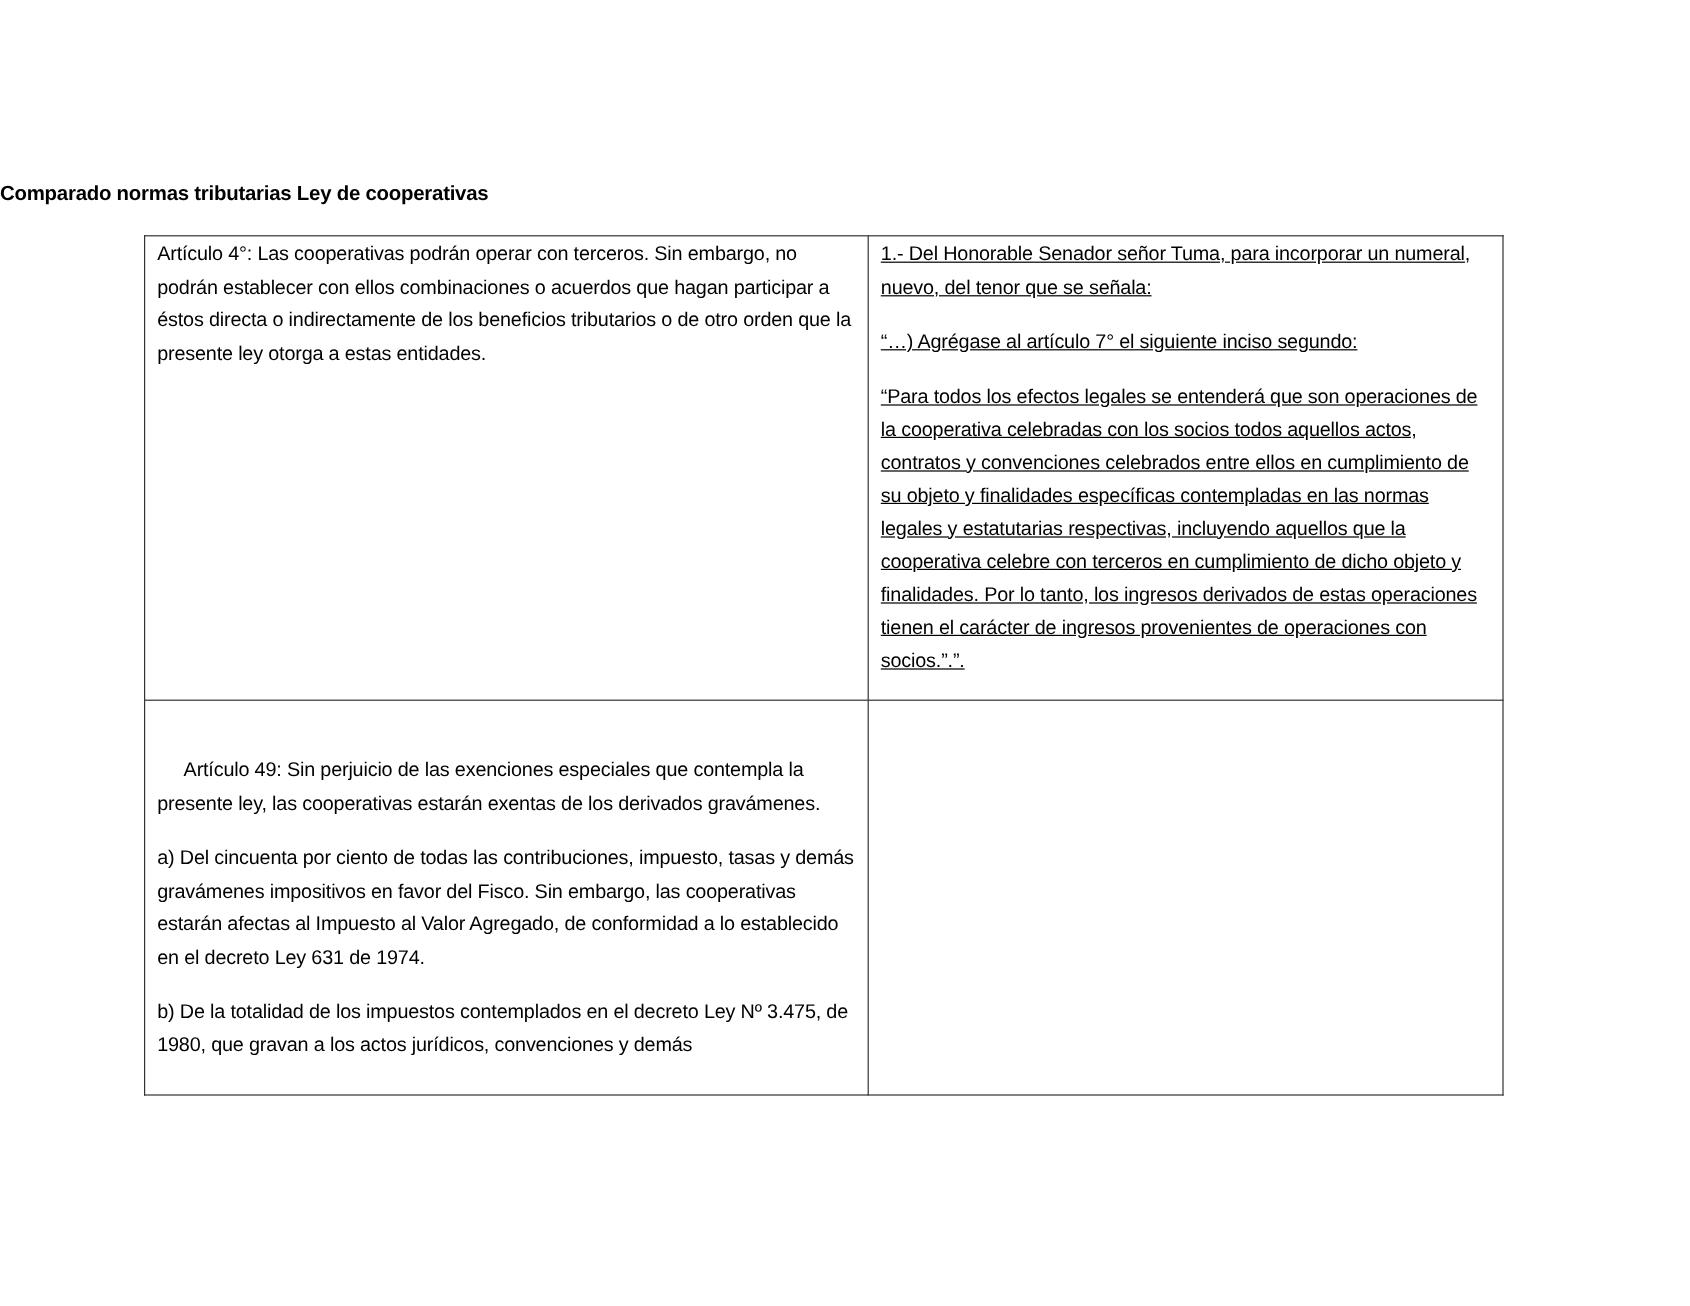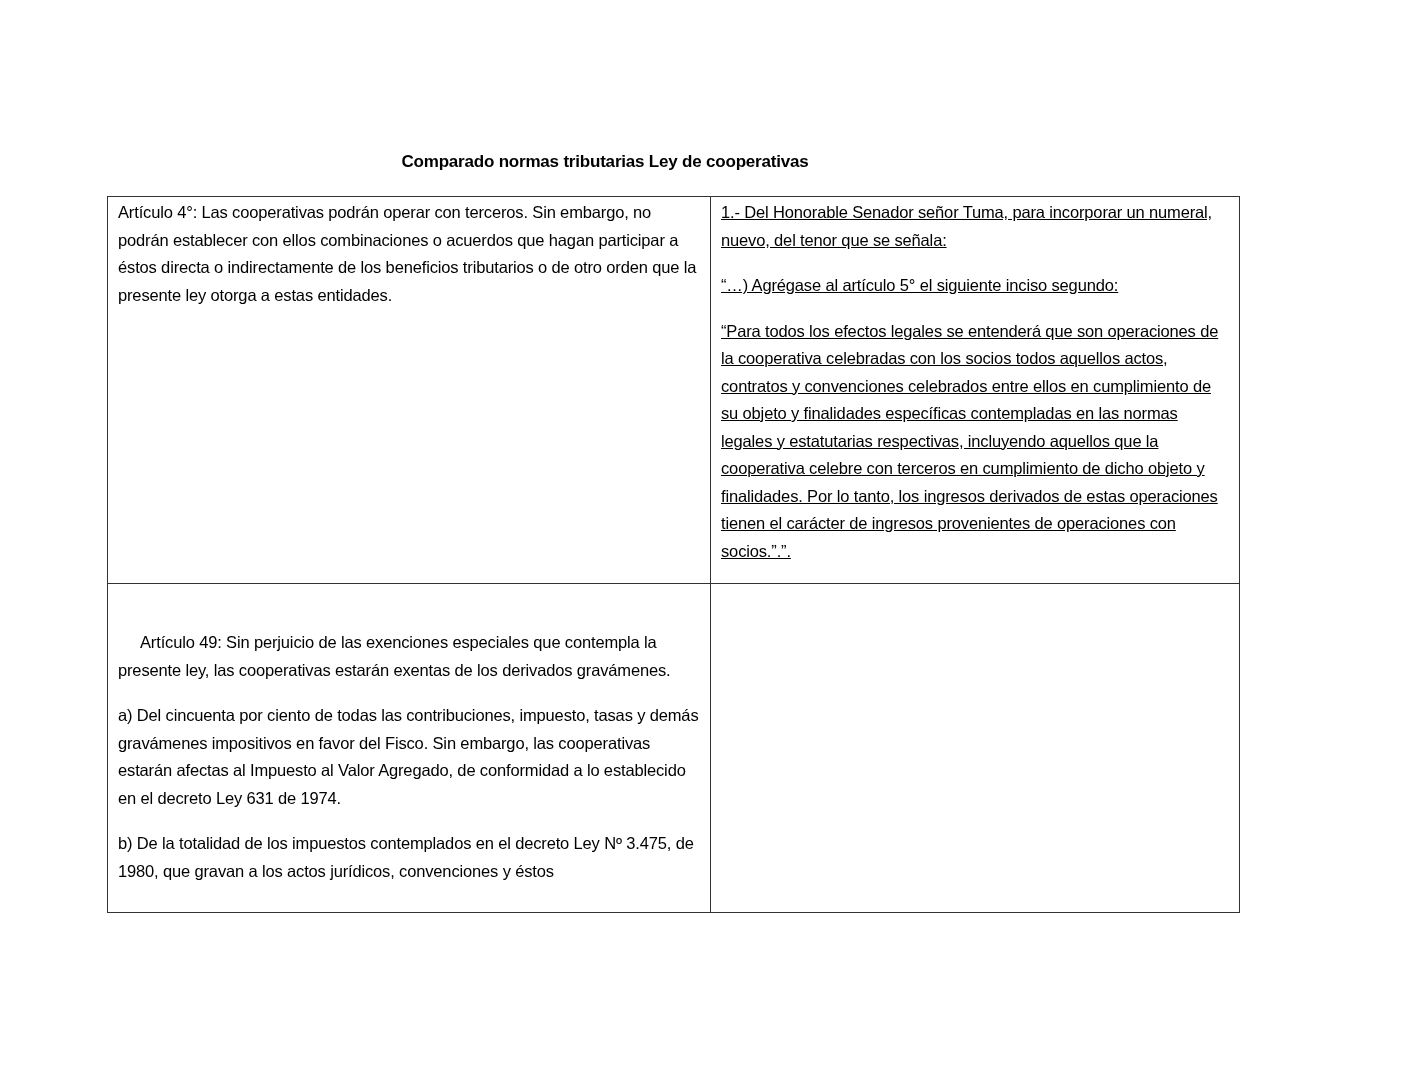--- a/index.html
+++ b/index.html
@@ -1,20 +1,20 @@
 <!DOCTYPE html>
 <html><head>
   <meta charset="utf-8">
   <style>
     html, body { margin: 0; padding: 0; background: #ffffff; }
     body { width: 1408px; height: 1088px; position: relative; overflow: hidden;
       font-family: "Liberation Sans", sans-serif; color: #000; }
-    .title { position: absolute; top: 152px; left: 0; width: 1140px; text-align: center;
-      font-weight: bold; font-size: 17px; letter-spacing: -0.2px; padding-left: 35px; }
-    table.cmp { position: absolute; left: 107px; top: 196px; width: 1132px;
+    .title { position: absolute; top: 152px; left: 0; width: 1140px; text-align: left;
+      font-weight: bold; font-size: 17px; letter-spacing: -0.2px; }
+    table.cmp { position: absolute; left: 120px; top: 196px; width: 1132px;
       border-collapse: collapse; table-layout: fixed; }
     table.cmp td { border: 1px solid #333; vertical-align: top; padding: 2px 10px 0 10px;
       font-size: 16.5px; line-height: 27.5px; letter-spacing: -0.15px; }
     td.c1 { width: 582px; }
     td.c2 { width: 508px; text-decoration: underline; }
     tr.r1 td { height: 382px; }
     tr.r2 td { height: 326px; }
     p { margin: 0 0 18px 0; }
     p.indent { text-indent: 22px; }
     .spacer { height: 43px; }
@@ -25,27 +25,27 @@
 <div class="title">Comparado normas tributarias Ley de cooperativas</div>
 
 <table class="cmp">
   <tbody>
       <tr class="r1">
     <td class="c1">
       <p>Artículo 4°: Las cooperativas podrán operar con terceros. Sin embargo, no podrán establecer con ellos combinaciones o acuerdos que hagan participar a éstos directa o indirectamente de los beneficios tributarios o de otro orden que la presente ley otorga a estas entidades.</p>
     </td>
     <td class="c2">
       <p>1.- Del Honorable Senador señor Tuma, para incorporar un numeral, nuevo, del tenor que se señala:</p>
-      <p>“…) Agrégase al artículo 5° el siguiente inciso segundo:</p>
+      <p>“…) Agrégase al artículo 7° el siguiente inciso segundo:</p>
       <p>“Para todos los efectos legales se entenderá que son operaciones de la cooperativa celebradas con los socios todos aquellos actos, contratos y convenciones celebrados entre ellos en cumplimiento de su objeto y finalidades específicas contempladas en las normas legales y estatutarias respectivas, incluyendo aquellos que la cooperativa celebre con terceros en cumplimiento de dicho objeto y finalidades. Por lo tanto, los ingresos derivados de estas operaciones tienen el carácter  de ingresos provenientes de operaciones con socios.”.”.</p>
     </td>
   </tr>
   <tr class="r2">
     <td class="c1" style="overflow:hidden;">
       <div class="spacer"></div>
       <p class="indent">Artículo 49: Sin perjuicio de las  exenciones especiales que contempla la presente ley, las cooperativas estarán exentas de los derivados gravámenes.</p>
       <p>a)   Del cincuenta por ciento de todas  las contribuciones, impuesto, tasas y demás gravámenes impositivos en favor del Fisco. Sin embargo, las cooperativas estarán afectas al Impuesto al Valor Agregado, de conformidad a lo establecido en el decreto Ley 631 de 1974.</p>
-      <p style="margin-bottom:0;">b)   De la totalidad de los impuestos contemplados en el decreto Ley Nº 3.475, de 1980, que gravan a los actos jurídicos, convenciones y éstos</p>
+      <p style="margin-bottom:0;">b)   De la totalidad de los impuestos contemplados en el decreto Ley Nº 3.475, de 1980, que gravan a los actos jurídicos, convenciones y demás</p>
     </td>
     <td class="c2"></td>
   </tr>
 </tbody>
   </table>
 
 </body></html>

